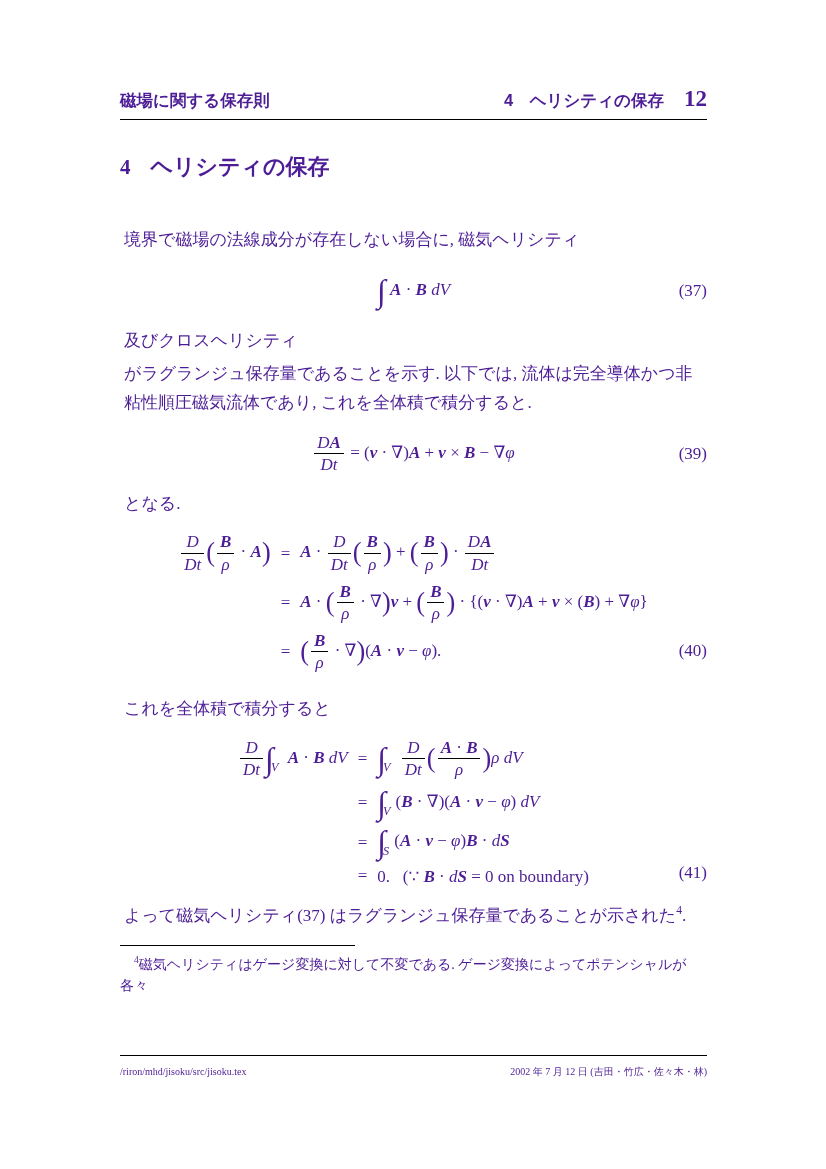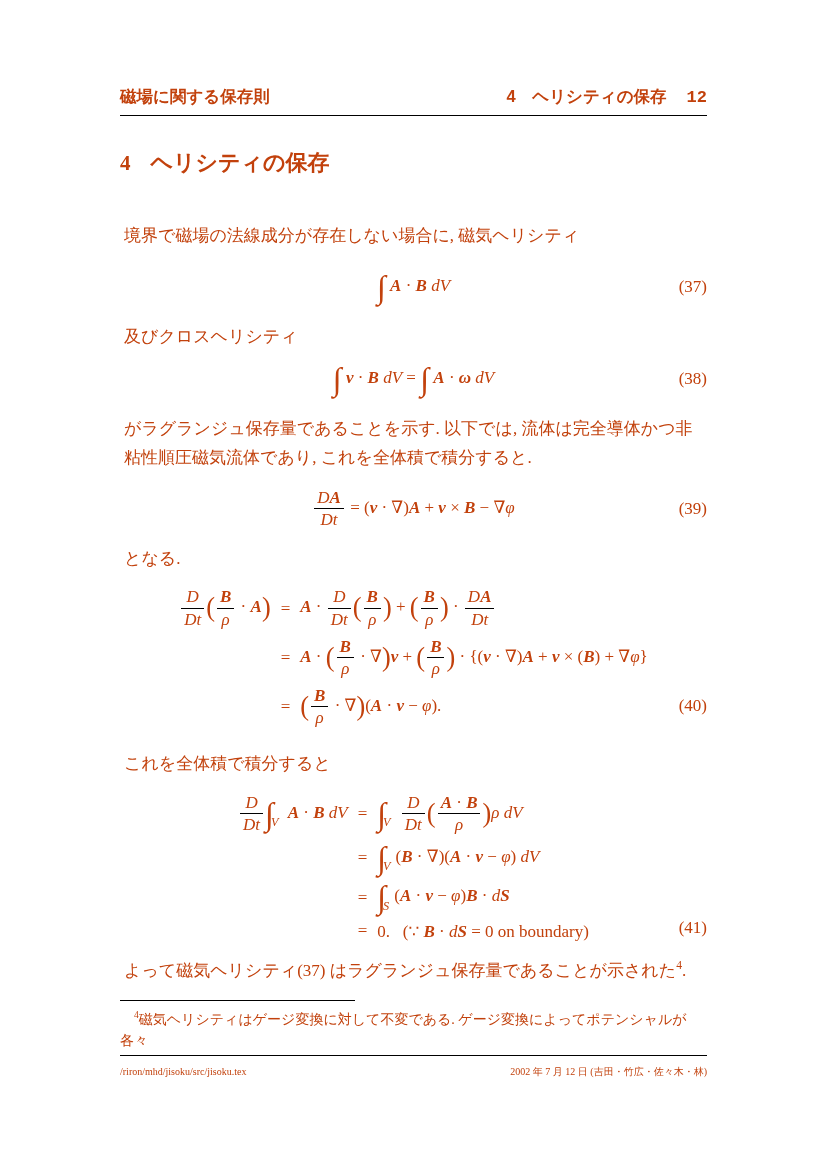--- a/index.html
+++ b/index.html
@@ -1,31 +1,31 @@
 <!DOCTYPE html>
 <html><head>
 <meta charset="utf-8">
 <style>
   html,body { margin:0; padding:0; background:#ffffff; }
   .page {
     position:relative; width:826px; height:1169px; background:#ffffff;
-    color:#c2410c; overflow:hidden;
+    color:#4c1d95; overflow:hidden;
     font-family:"Liberation Serif","DejaVu Serif",serif;
   }
   .content { position:absolute; left:120px; top:86px; width:587px; }
 
   
   .header {
     display:flex; justify-content:space-between; align-items:baseline;
     border-bottom:1.5px solid #000; padding-bottom:7px;
     font-family:"Liberation Sans","DejaVu Sans",sans-serif;
     font-weight:bold; font-size:16.5px;
   }
   .header-right { display:flex; align-items:baseline; gap:20px; }
-  .header-right .pnum { font-family:Liberation Mono, monospace; font-size:17px; }
+  .header-right .pnum { font-family:Liberation Serif, serif; font-size:23px; }
 
   
   .sect {
     margin-top:32px; display:flex; align-items:baseline; gap:20px;
     font-family:"Liberation Sans","DejaVu Sans",sans-serif;
     font-weight:bold; font-size:22px;
   }
   .sect .snum { font-family:"Liberation Serif",serif; font-size:21px; }
 
   
@@ -93,24 +93,20 @@
 
     <p class="para mt46">境界で磁場の法線成分が存在しない場合に, 磁気ヘリシティ</p>
 
     <div class="eq">
       <span><span class="int">∫</span> <span class="v">A</span> · <span class="v">B</span> <i>dV</i></span>
       <span class="eqnum">(37)</span>
     </div>
 
     <p class="para">及びクロスヘリシティ</p>
 
-    <div class="eq" style="margin-top:4px">
-      <span><span class="int">∫</span> <span class="v">v</span> · <span class="v">B</span> <i>dV</i> = <span class="int">∫</span> <span class="v">A</span> · <span class="v">ω</span> <i>dV</i></span>
-      <span class="eqnum">(38)</span>
-    </div>
 
     <p class="para">がラグランジュ保存量であることを示す. 以下では, 流体は完全導体かつ非粘性順圧磁気流体であり, これを全体積で積分すると.</p>
 
 
     <div class="eq">
       <span><span class="fr">
             <span class="nu"><i>D</i><span class="v">A</span></span>
             <span class="de"><i>Dt</i></span>
           </span> = (<span class="v">v</span> · ∇)<span class="v">A</span> + <span class="v">v</span> × <span class="v">B</span> − ∇<i>φ</i></span>
       <span class="eqnum">(39)</span>

